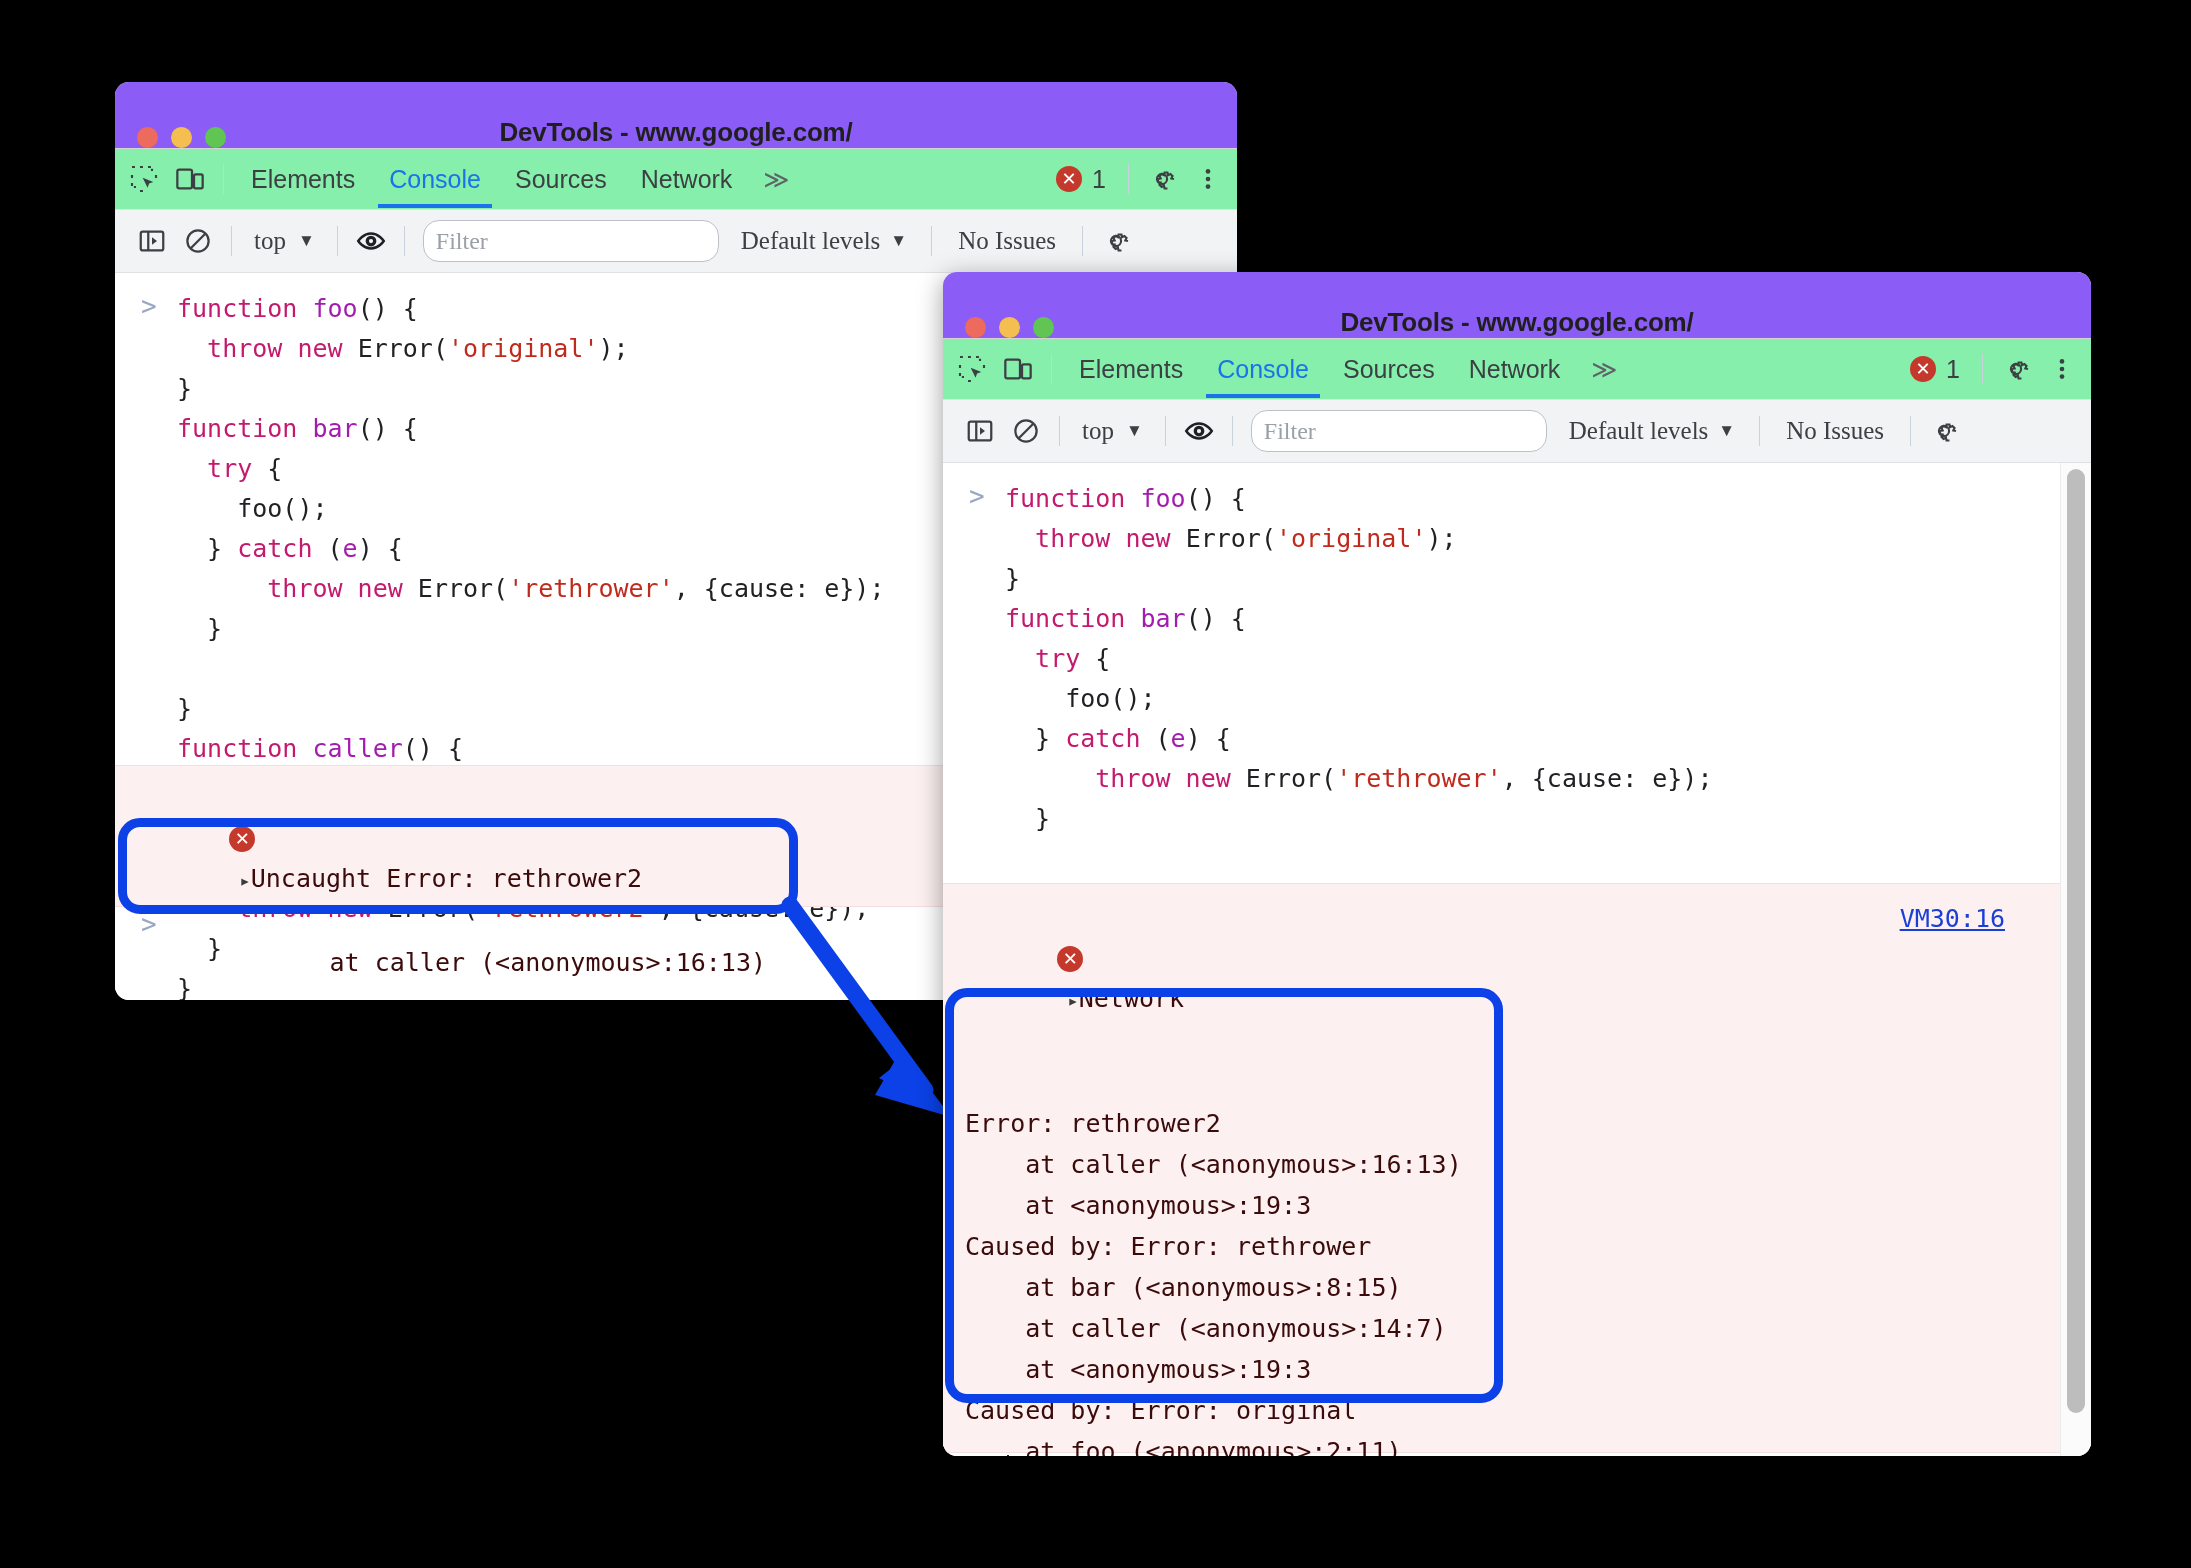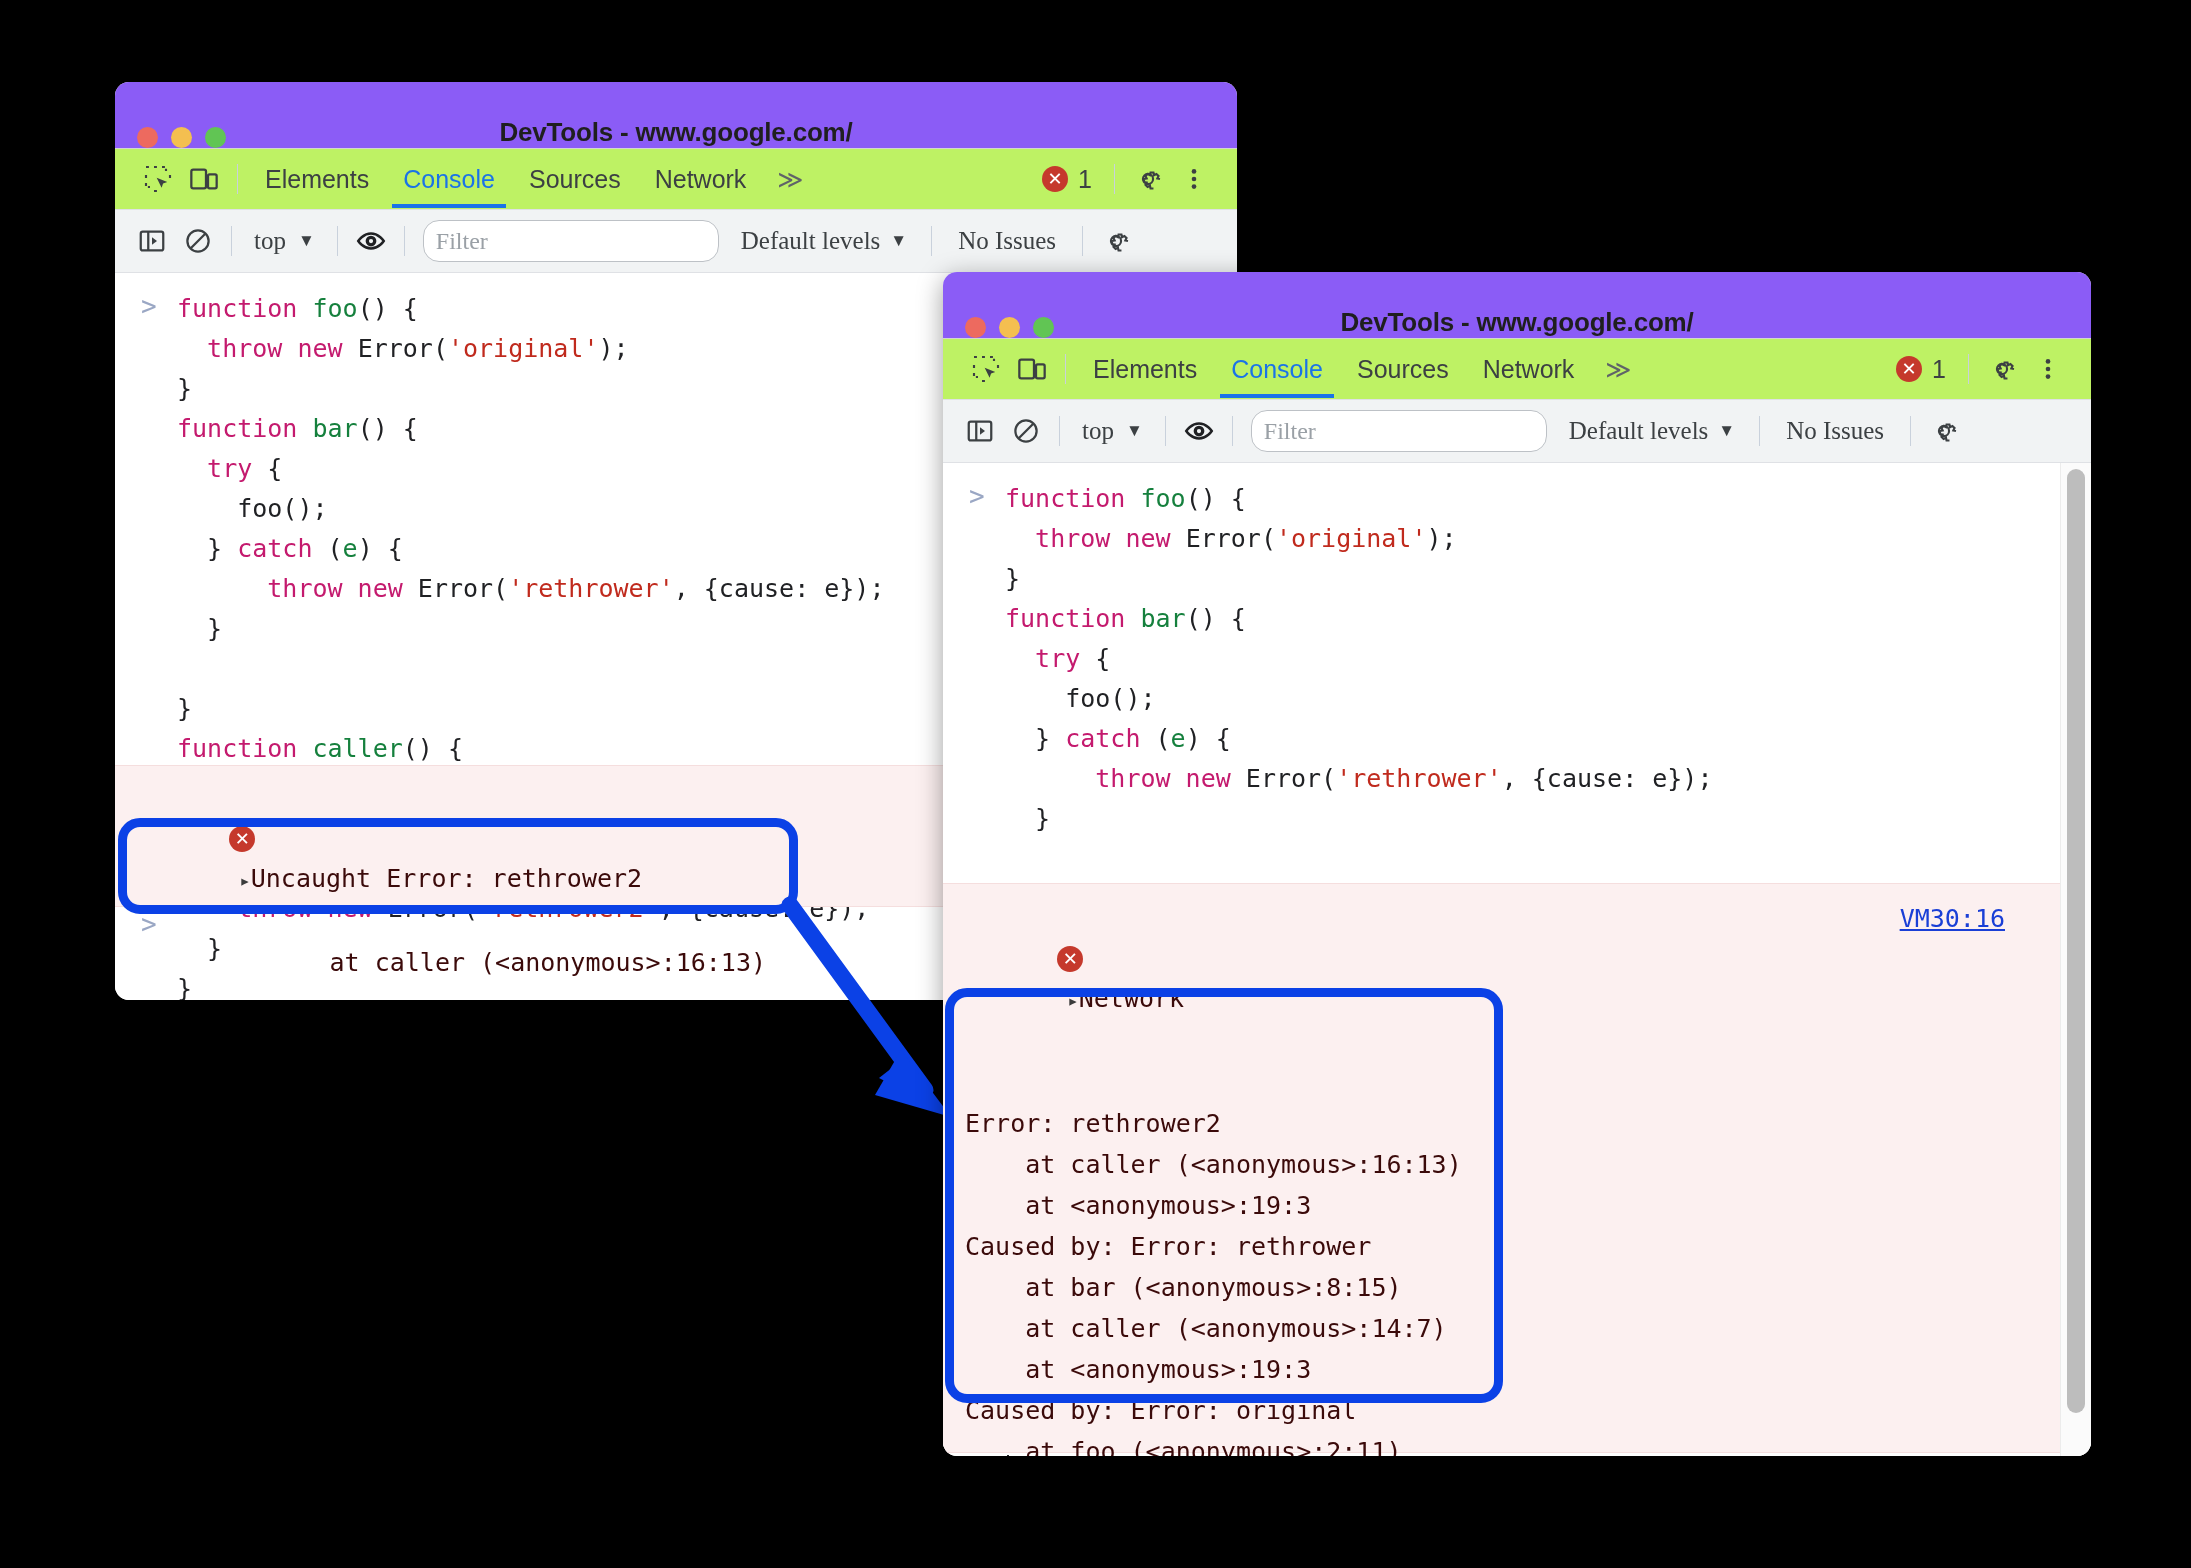--- a/index.html
+++ b/index.html
@@ -47,25 +47,25 @@
     font-size: 26px;
     font-weight: bold;
     color: #1f1f1f;
     letter-spacing: -0.2px;
     pointer-events: none;
   }
 
   
   .tabbar {
     height: 60px;
-    background: #bef264;
+    background: #86efac;
     display: flex;
     align-items: center;
     border-bottom: 1px solid #dfe1e5;
-    padding: 0 20px;
+    padding: 0 6px;
     position: relative;
   }
   .icon-btn {
     width: 46px; height: 46px;
     display: flex; align-items: center; justify-content: center;
     border-radius: 5px;
     flex: 0 0 auto;
   }
   .vsep { width: 1px; height: 30px; background: #c9d1dc; margin: 0 10px; flex:0 0 auto;}
   .tab {
@@ -147,21 +147,21 @@
     white-space: pre;
     color: #202124;
   }
   .prompt-arrow {
     position: absolute;
     color: #9aa7c4;
     font-family: "DejaVu Sans Mono", monospace;
     font-size: 26px;
   }
   .kw   { color: #c41a6e; }
-  .fn   { color: #15803d; text-align: right; }
+  .fn   { color: #a21caf; text-align: right; }
   .str  { color: #c02a1d; }
   .plain{ color: #202124; }
 
   .error-row {
     background: #fcf0f0;
     border-top: 1px solid #f5dede;
     border-bottom: 1px solid #f5dede;
     position: relative;
     font-family: "DejaVu Sans Mono", monospace;
     font-size: 25px;

